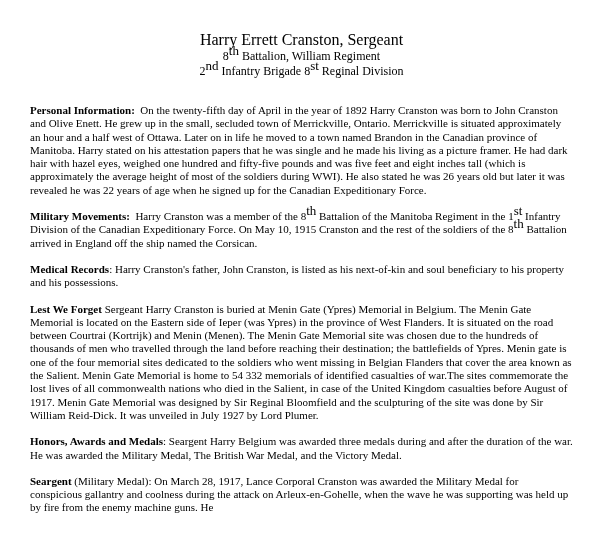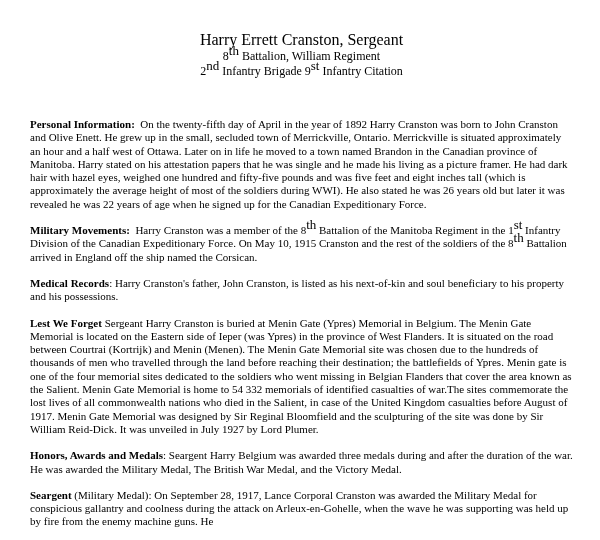--- a/index.html
+++ b/index.html
@@ -15,21 +15,21 @@
     font-family: "Liberation Serif", "DejaVu Serif", serif;
   }
   .doc {
     box-sizing: border-box;
     width: 600px;
     height: 540px;
     padding: 30px 27px 0 30px;
   }
   .doc-header {
     text-align: center;
-    margin-bottom: 40px;
+    margin-bottom: 26px;
   }
   .doc-title {
     font-size: 16px;
     line-height: 19px;
   }
   .doc-subtitle {
     font-size: 12px;
     line-height: 14.5px;
   }
   .body-text {
@@ -51,32 +51,32 @@
   }
 </style>
 </head>
 <body>
 
 <div class="doc">
 
   <div class="doc-header">
     <div class="doc-title">Harry Errett Cranston, Sergeant</div>
     <div class="doc-subtitle"><span>8</span><sup>th</sup><span> Battalion, William Regiment</span></div>
-    <div class="doc-subtitle"><span>2</span><sup>nd</sup><span> Infantry Brigade 9</span><sup>st</sup><span> Infantry Citation</span></div>
+    <div class="doc-subtitle"><span>2</span><sup>nd</sup><span> Infantry Brigade 8</span><sup>st</sup><span> Reginal Division</span></div>
   </div>
 
   <div class="body-text">
 
     <p class="para"><span class="sec-label">Personal Information:</span>&nbsp; <span>On the twenty-fifth day of April in the year of 1892 Harry Cranston was born to John Cranston and Olive Enett. He grew up in the small, secluded town of Merrickville, Ontario. Merrickville is situated approximately an hour and a half west of Ottawa. Later on in life he moved to a town named Brandon in the Canadian province of Manitoba. Harry stated on his attestation papers that he was single and he made his living as a picture framer. He had dark hair with hazel eyes, weighed one hundred and fifty-five pounds and was five feet and eight inches tall (which is approximately the average height of most of the soldiers during WWI). He also stated he was 26 years old but later it was revealed he was 22 years of age when he signed up for the Canadian Expeditionary Force.</span></p>
 
     <p class="para"><span class="sec-label">Military Movements:</span>&nbsp; <span><span>Harry Cranston was a member of the 8</span><sup>th</sup><span> Battalion of the Manitoba Regiment in the 1</span><sup>st</sup><span> Infantry Division of the Canadian Expeditionary Force. On May 10, 1915 Cranston and the rest of the soldiers of the 8</span><sup>th</sup><span> Battalion arrived in England off the ship named the Corsican.</span></span></p>
 
     <p class="para"><span class="sec-label">Medical Records</span><span>: </span> <span>Harry Cranston's father, John Cranston, is listed as his next-of-kin and soul beneficiary to his property and his possessions.</span></p>
 
     <p class="para"><span class="sec-label">Lest We Forget</span> <span>Sergeant Harry Cranston is buried at Menin Gate (Ypres) Memorial in Belgium. The Menin Gate Memorial is located on the Eastern side of Ieper (was Ypres) in the province of West Flanders. It is situated on the road between Courtrai (Kortrijk) and Menin (Menen). The Menin Gate Memorial site was chosen due to the hundreds of thousands of men who travelled through the land before reaching their destination; the battlefields of Ypres. Menin gate is one of the four memorial sites dedicated to the soldiers who went missing in Belgian Flanders that cover the area known as the Salient. Menin Gate Memorial is home to 54 332 memorials of identified casualties of war.The sites commemorate the lost lives of all commonwealth nations who died in the Salient, in case of the United Kingdom casualties before August of 1917. Menin Gate Memorial was designed by Sir Reginal Bloomfield and the sculpturing of the site was done by Sir William Reid-Dick. It was unveiled in July 1927 by Lord Plumer.</span></p>
 
     <p class="para"><span class="sec-label">Honors, Awards and Medals</span><span>: </span> <span>Seargent Harry Belgium was awarded three medals during and after the duration of the war. He was awarded the Military Medal, The British War Medal, and the Victory Medal.</span></p>
 
-    <p class="para"><span class="sec-label">Seargent</span> <span>(Military Medal): On September 28, 1917, Lance Corporal Cranston was awarded the Military Medal for conspicious gallantry and coolness during the attack on Arleux-en-Gohelle, when the wave he was supporting was held up by fire from the enemy machine guns. He</span></p>
+    <p class="para"><span class="sec-label">Seargent</span> <span>(Military Medal): On March 28, 1917, Lance Corporal Cranston was awarded the Military Medal for conspicious gallantry and coolness during the attack on Arleux-en-Gohelle, when the wave he was supporting was held up by fire from the enemy machine guns. He</span></p>
 
   </div>
 
 </div>
 
 </body></html>

